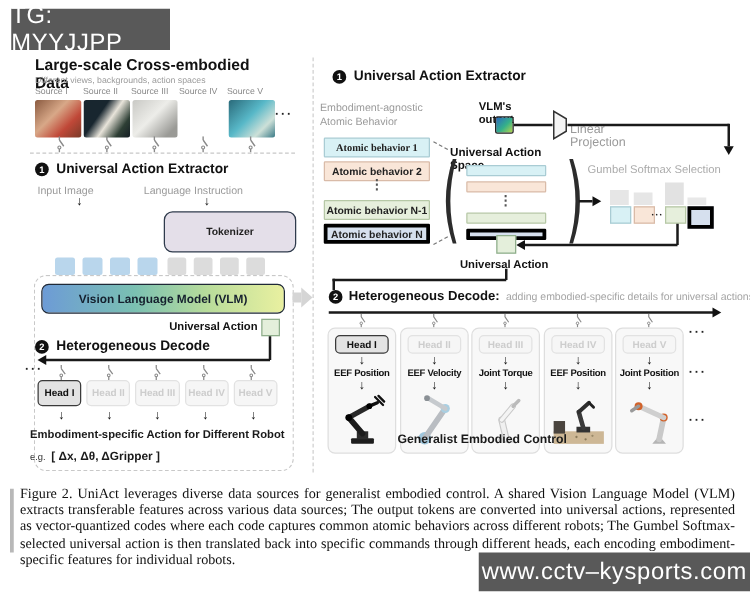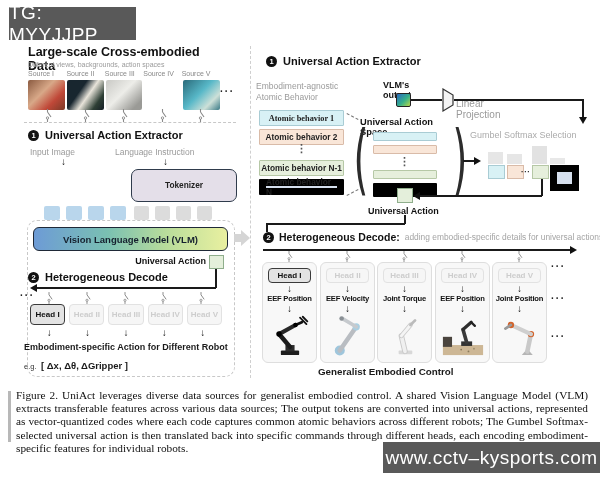--- a/index.html
+++ b/index.html
@@ -29,21 +29,21 @@
   .tri-l{width:0;height:0;border-top:4px solid transparent;border-bottom:4px solid transparent;border-right:7px solid #111;}
   .tri-d{width:0;height:0;border-left:4px solid transparent;border-right:4px solid transparent;border-top:7px solid #111;}
   .dash-h{border-top:1.2px dashed #c8c8c8;height:0;}
   .atomic{box-sizing:border-box;width:85px;height:16px;border:1px solid #9aa8ac;
           display:flex;align-items:center;justify-content:center;font-size:8.3px;
           font-weight:600;color:#222;border-radius:1px;}
   .bar{width:64px;height:9px;border-radius:1px;box-sizing:border-box;}
   .c-cyan{background:#d8f1f5;border:1px solid #a9ccd4;}
   .c-peach{background:#f9e6d8;border:1px solid #d9bba8;}
   .c-green{background:#e6efdc;border:1px solid #b6c8a6;}
-  .c-blue{background:#d6e0ee;border:7px solid #000000;}
+  .c-blue{background:#d6e0ee;border:3px solid #000000;}
   .head-active{background:#e3e3e3;border:1.4px solid #3a3a3a;color:#111;}
   .head-faint{background:#f6f6f6;border:1px solid #e2e2e2;color:#cdcdcd;}
   .headbox{box-sizing:border-box;border-radius:4px;display:flex;align-items:center;
            justify-content:center;font-size:8px;font-weight:bold;}
   .card{box-sizing:border-box;position:absolute;top:262px;width:55px;height:101px;
         background:#f8f8f8;border:1px solid #dedede;border-radius:6px;
         display:flex;flex-direction:column;align-items:center;}
   .card .headbox{width:43px;height:15px;margin-top:5px;}
   .card .act{font-size:7.6px;font-weight:bold;color:#111;white-space:nowrap;letter-spacing:-0.2px;}
   .dn{font-size:10px;font-weight:bold;color:#111;line-height:1.1;}
@@ -362,21 +362,21 @@
       <path d="M34 22 L12 12" stroke="#cfcfcf" stroke-width="4.5" stroke-linecap="round"></path>
       <circle cx="12" cy="12" r="3.5" fill="#d2622a"></circle>
       <path d="M12 12 L6 16" stroke="#9a9a9a" stroke-width="3" stroke-linecap="round"></path>
     </svg>
   </div>
 
   <div class="abs ell" style="left:551px;top:261px;">···</div>
   <div class="abs ell" style="left:551px;top:293px;">···</div>
   <div class="abs ell" style="left:551px;top:331px;">···</div>
 
-  <div class="abs ctr" style="left:318px;top:366px;width:174px;font-size:9.8px;font-weight:600;color:#1a1a1a;">Generalist Embodied Control</div>
+  <div class="abs ctr" style="left:318px;top:346px;width:174px;font-size:9.8px;font-weight:600;color:#1a1a1a;">Generalist Embodied Control</div>
 
   <div class="abs" style="left:8px;top:391px;width:2.5px;height:51px;background:#b8b8b8;"></div>
   <div class="abs caption" style="left:16px;top:389px;width:572px;">Figure 2.  UniAct leverages diverse data sources for generalist embodied control.  A shared Vision Language Model (VLM) extracts transferable features across various data sources; The output tokens are converted into universal actions, represented as vector-quantized codes where each code captures common atomic behaviors across different robots; The Gumbel Softmax-selected universal action is then translated back into specific commands through different heads, each encoding embodiment-specific features for individual robots.</div>
 
   <div class="abs wm" style="left:9px;top:7px;width:127px;height:33px;">TG: MYYJJPP</div>
   <div class="abs wm" style="left:383px;top:442px;width:217px;height:31px;">www.cctv–kysports.com</div>
 
 </div>
 
 </body></html>

